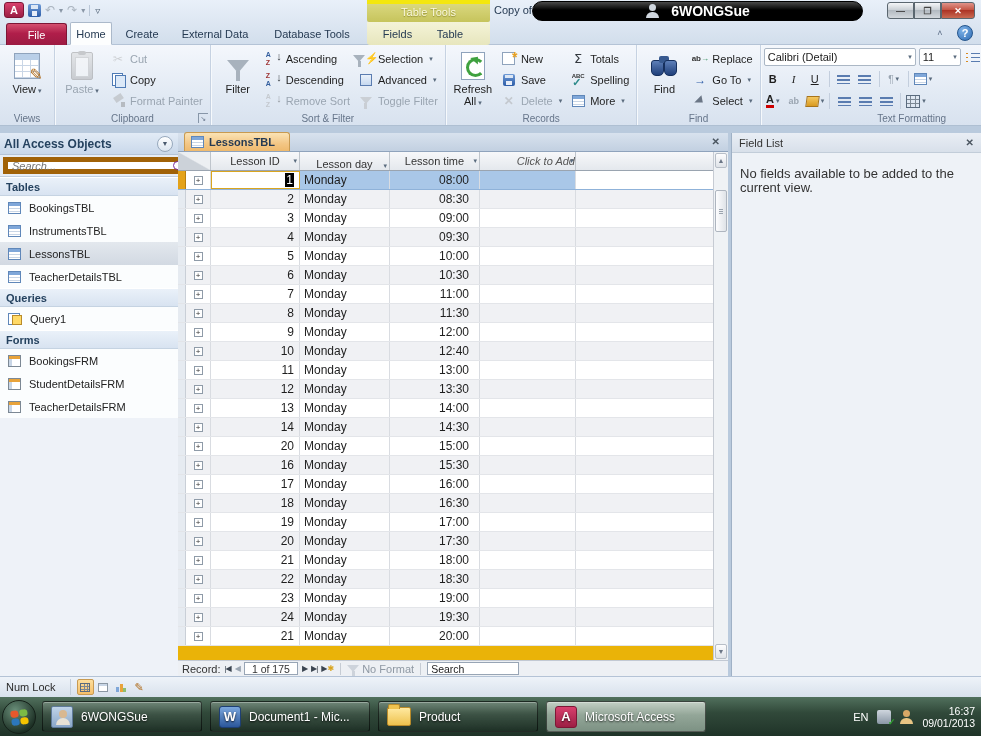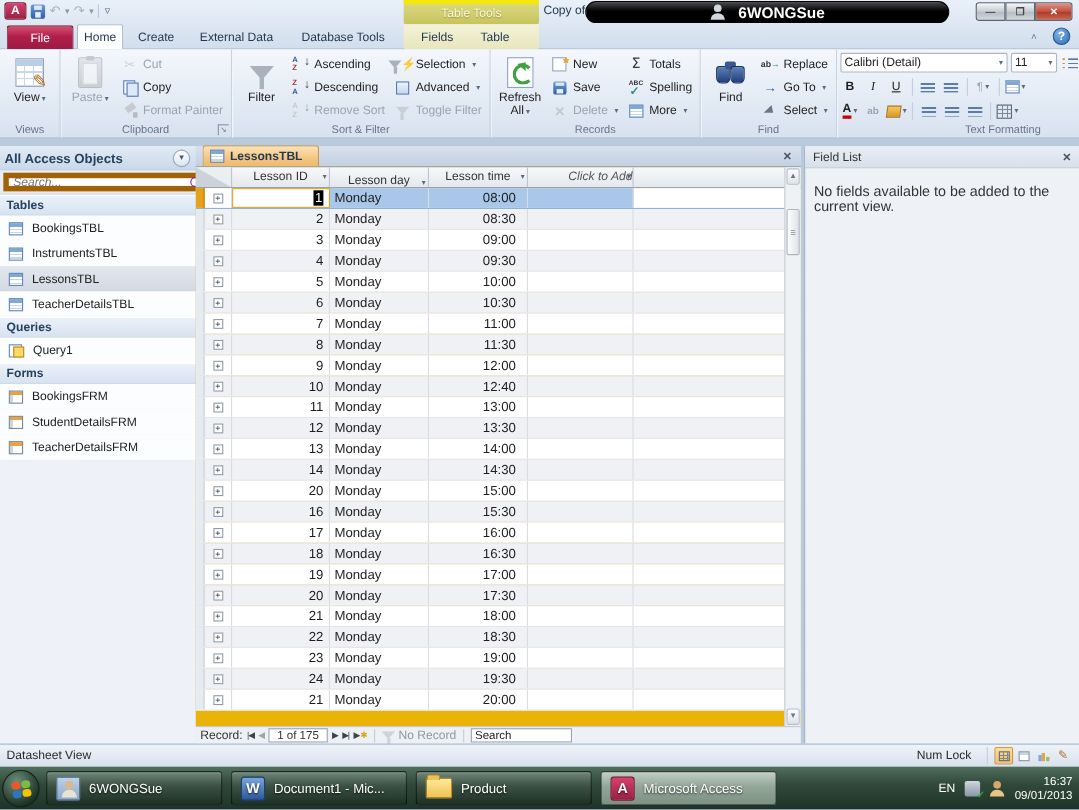--- a/index.html
+++ b/index.html
@@ -1114,38 +1114,37 @@
       <span>Record:</span>
       <span class="rec-nav">|◀</span>
       <span class="rec-nav dim">◀</span>
       <span class="rec-count">1 of 175</span>
       <span class="rec-nav">▶</span>
       <span class="rec-nav">▶|</span>
       <span class="rec-new">▶<i>✱</i></span>
       <span class="rec-sep"></span>
       <span class="nofilter">
         <span class="funnel small" style="opacity:.45;"></span>
-        <span>No Record</span>
+        <span>No Format</span>
       </span>
       <span class="rec-sep"></span>
       <input class="rec-search" type="text" placeholder="Search" style="">
     </div>
   </div>
 
   <div class="fieldlist">
     <div class="fl-header">
       <span class="fl-title">Field List</span>
       <span class="fl-close">✕</span>
     </div>
     <div class="fl-body">No fields available to be added to the current view.</div>
   </div>
 </div>
 
 <div class="statusbar">
-  <span class="sb-left">Datasheet View</span>
   <span class="sb-numlock">Num Lock</span>
   <div class="viewbtns">
     <span class="viewbtn active">
         <span class="vb-grid"></span>
       </span>
     <span class="viewbtn">
         <span class="vb-sheet"></span>
       </span>
     <span class="viewbtn">
         <span class="vb-chart"></span>

